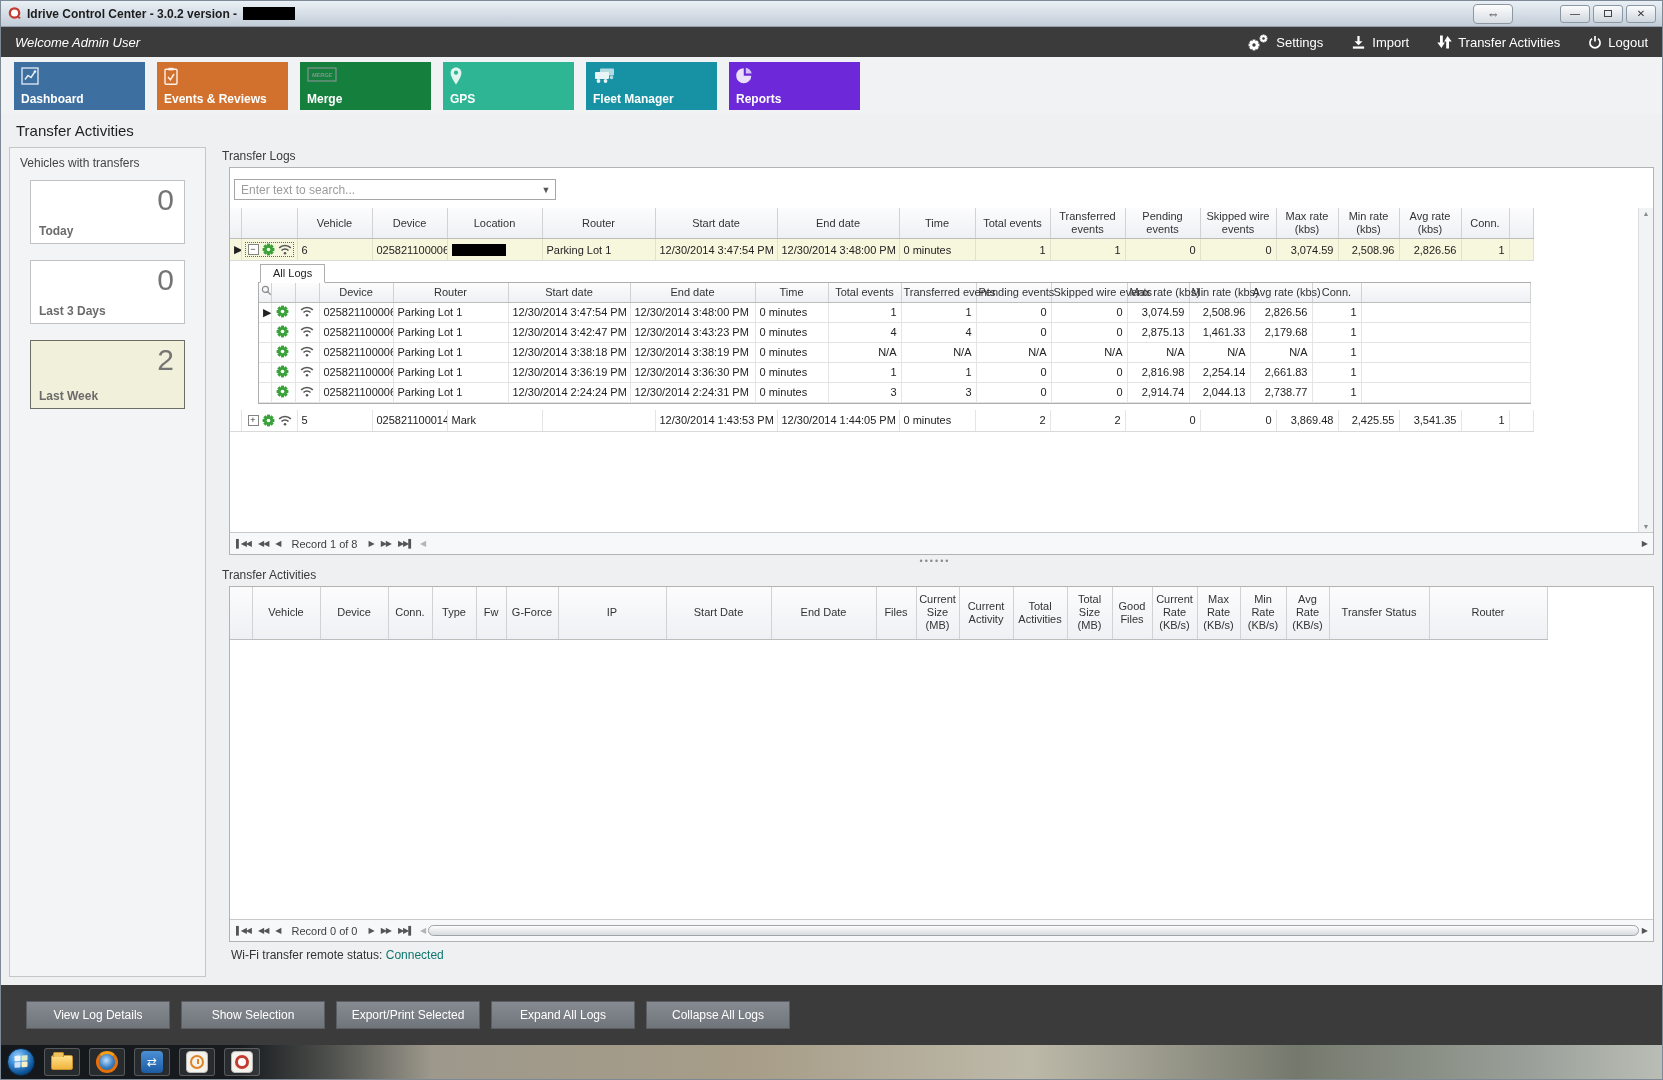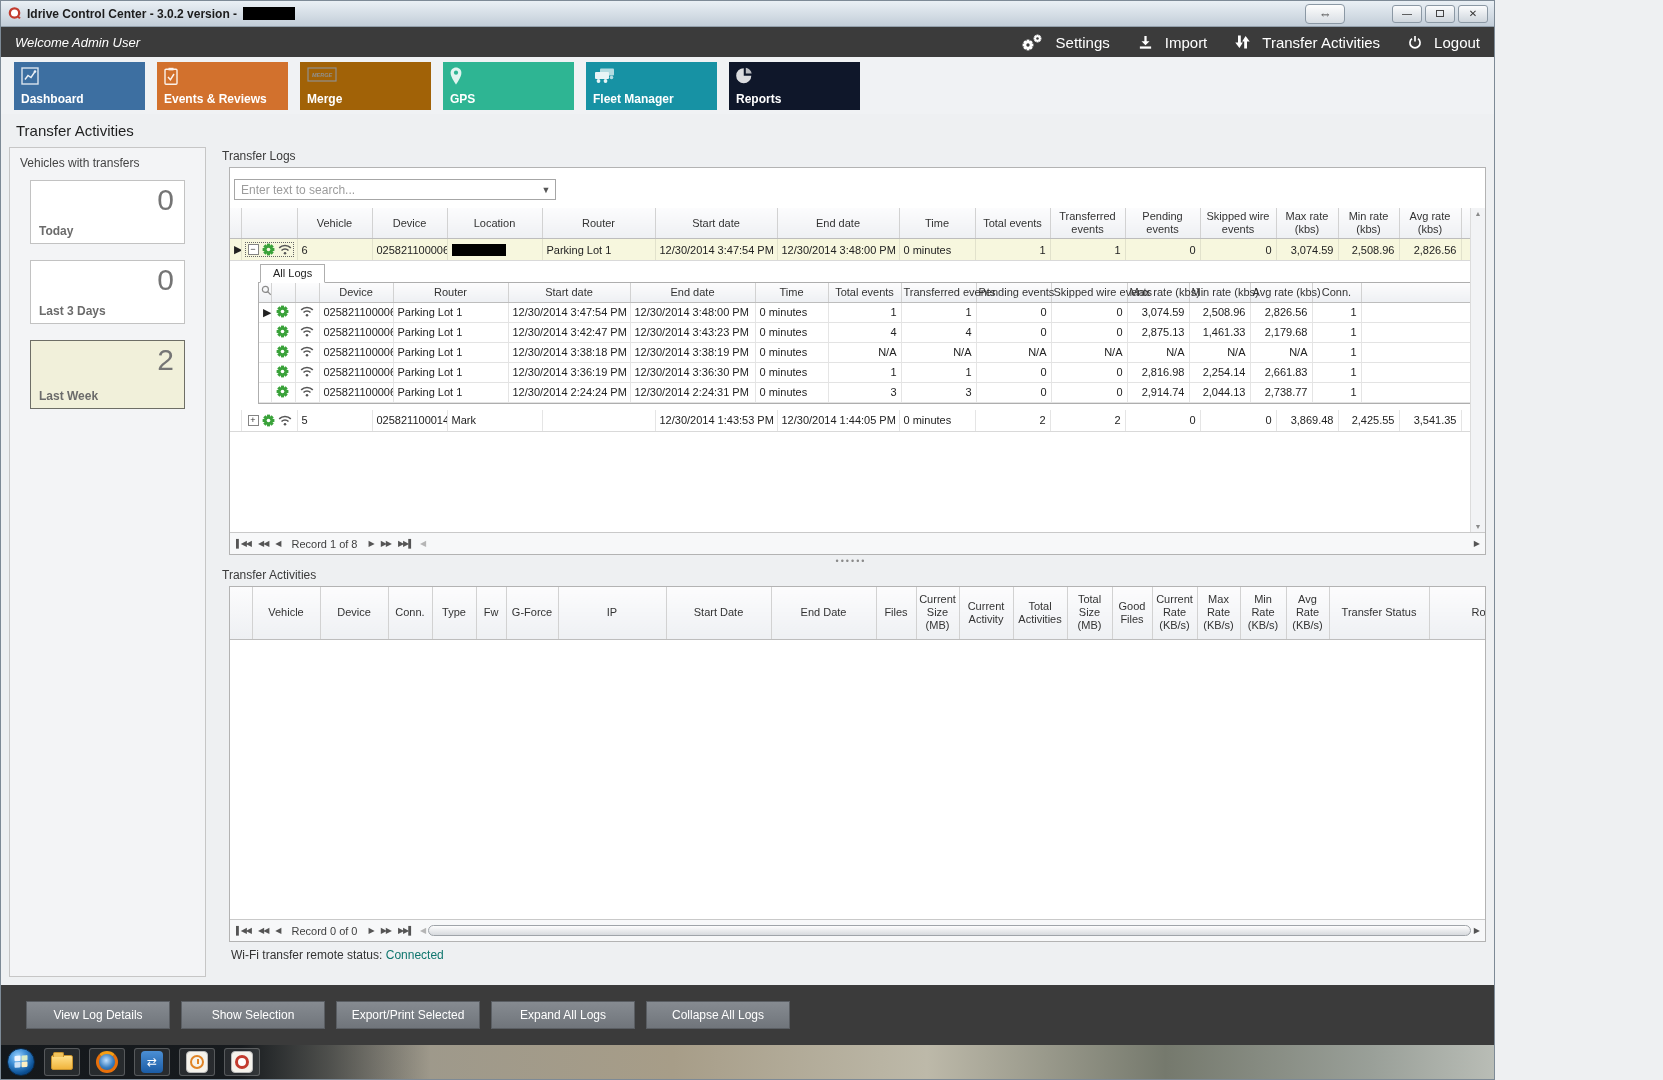--- a/index.html
+++ b/index.html
@@ -1,34 +1,34 @@
 <!DOCTYPE html>
 <html><head>
 <meta charset="utf-8">
 <style>
   * { box-sizing: border-box; margin: 0; padding: 0; }
   html,body { width:1663px; height:1080px; overflow:hidden; }
   body { font-family:"Liberation Sans","DejaVu Sans",sans-serif; font-size:12px; color:#222; background:#eef0f2; }
-  .window { width:1495px; height:1080px; display:flex; flex-direction:column; border:1px solid #7d8a96; }
+  .window { width:1663px; height:1080px; display:flex; flex-direction:column; border:1px solid #7d8a96; }
 
   
   .titlebar { height:26px; background:linear-gradient(#eaf0f5,#c2cdd8); border-bottom:1px solid #93a0ac; display:flex; align-items:center; padding:0 6px; flex:none; }
   .titlebar .ttl { font-size:12px; font-weight:bold; color:#1c1c1c; margin-left:5px; }
   .redact { display:inline-block; background:#000; vertical-align:middle; }
   .redact.title-redact { width:52px; height:13px; margin-left:6px; }
   .tb-sp { flex:1; }
   .resize-btn { width:40px; height:20px; border:1px solid #8b98a4; border-radius:4px; background:linear-gradient(#fdfdfd,#d8dee4); display:flex; align-items:center; justify-content:center; font-size:13px; color:#333; margin-right:44px; }
   .win-btn { width:30px; height:18px; border:1px solid #8b98a4; border-radius:3px; background:linear-gradient(#fbfcfd,#cfd6dd); display:inline-flex; align-items:center; justify-content:center; font-size:10px; color:#333; margin-left:3px; }
   .win-btn .maxbox { width:8px; height:7px; border:1px solid #444; display:inline-block; }
 
   
   .topbar { height:30px; background:#3b3b3b; color:#fff; display:flex; align-items:center; padding:0 14px; flex:none; }
   .topbar .welcome { font-size:13px;font-style:italic; }
   .topbar .sp { flex:1; }
-  .tb-action { display:flex; align-items:center; gap:12px; margin-left:28px; font-size:15px; cursor:default; }
+  .tb-action { display:flex; align-items:center; gap:6px; margin-left:28px; font-size:13px; cursor:default; }
   .tb-action .icn { display:flex; align-items:center; }
 
   
   .navrow { flex:none; padding:5px 0 4px 13px; display:flex; gap:12px; background:#f0f2f4; }
   .tile { width:131px; height:48px; position:relative; color:#fff; padding:5px 7px; cursor:default; }
   .tile .icn { position:absolute; top:5px; left:7px; opacity:.9; }
   .tile .lbl { position:absolute; left:7px; bottom:4px; font-weight:bold; font-size:12px; }
 
   .page-title { flex:none; font-size:15px; color:#1f1f1f; padding:8px 15px 6px 15px; }
 
@@ -207,21 +207,21 @@
       <div class="tile" style="background: rgb(210, 113, 45);">
         <span class="icn">
           <svg width="14" height="18" viewBox="0 0 14 18">
             <rect x="1" y="2.2" width="12" height="15" rx="1" fill="none" stroke="#fff" stroke-width="1.4"></rect>
             <rect x="4.5" y="0.8" width="5" height="2.6" fill="#fff"></rect>
             <path d="M4 10l2.4 2.8L10 7" fill="none" stroke="#fff" stroke-width="1.5"></path>
           </svg>
         </span>
         <span class="lbl">Events &amp; Reviews</span>
       </div>
-      <div class="tile" style="background: #a16207;">
+      <div class="tile" style="background: #15803d;">
         <span class="icn">
           <svg width="30" height="15" viewBox="0 0 30 15">
             <rect x="1" y="1" width="28" height="13" fill="none" stroke="#8f959b" stroke-width="1.2"></rect>
             <text x="15" y="10" font-size="5.5" fill="#8f959b" text-anchor="middle" font-style="italic" font-weight="bold">MERGE</text>
           </svg>
         </span>
         <span class="lbl">Merge</span>
       </div>
       <div class="tile" style="background: rgb(46, 181, 147);">
         <span class="icn">
@@ -237,21 +237,21 @@
           <svg width="24" height="17" viewBox="0 0 24 17" fill="#fff">
             <rect x="7" y="1.5" width="14" height="7" rx="1" opacity=".75"></rect>
             <circle cx="18.5" cy="10.5" r="1.8" opacity=".75"></circle>
             <rect x="2" y="5" width="14" height="7" rx="1"></rect>
             <circle cx="5.5" cy="14" r="1.9"></circle>
             <circle cx="12.5" cy="14" r="1.9"></circle>
           </svg>
         </span>
         <span class="lbl">Fleet Manager</span>
       </div>
-      <div class="tile" style="background: #0f172a;">
+      <div class="tile" style="background: #6d28d9;">
         <span class="icn">
           <svg width="17" height="17" viewBox="0 0 18 18">
             <path d="M8.2 9.2V1.2a8 8 0 1 0 8 8z" fill="#fff" opacity=".95"></path>
             <path d="M10.4 7V.9A8 8 0 0 1 16.6 7z" fill="#fff" opacity=".8"></path>
           </svg>
         </span>
         <span class="lbl">Reports</span>
       </div>
     </div>
 

